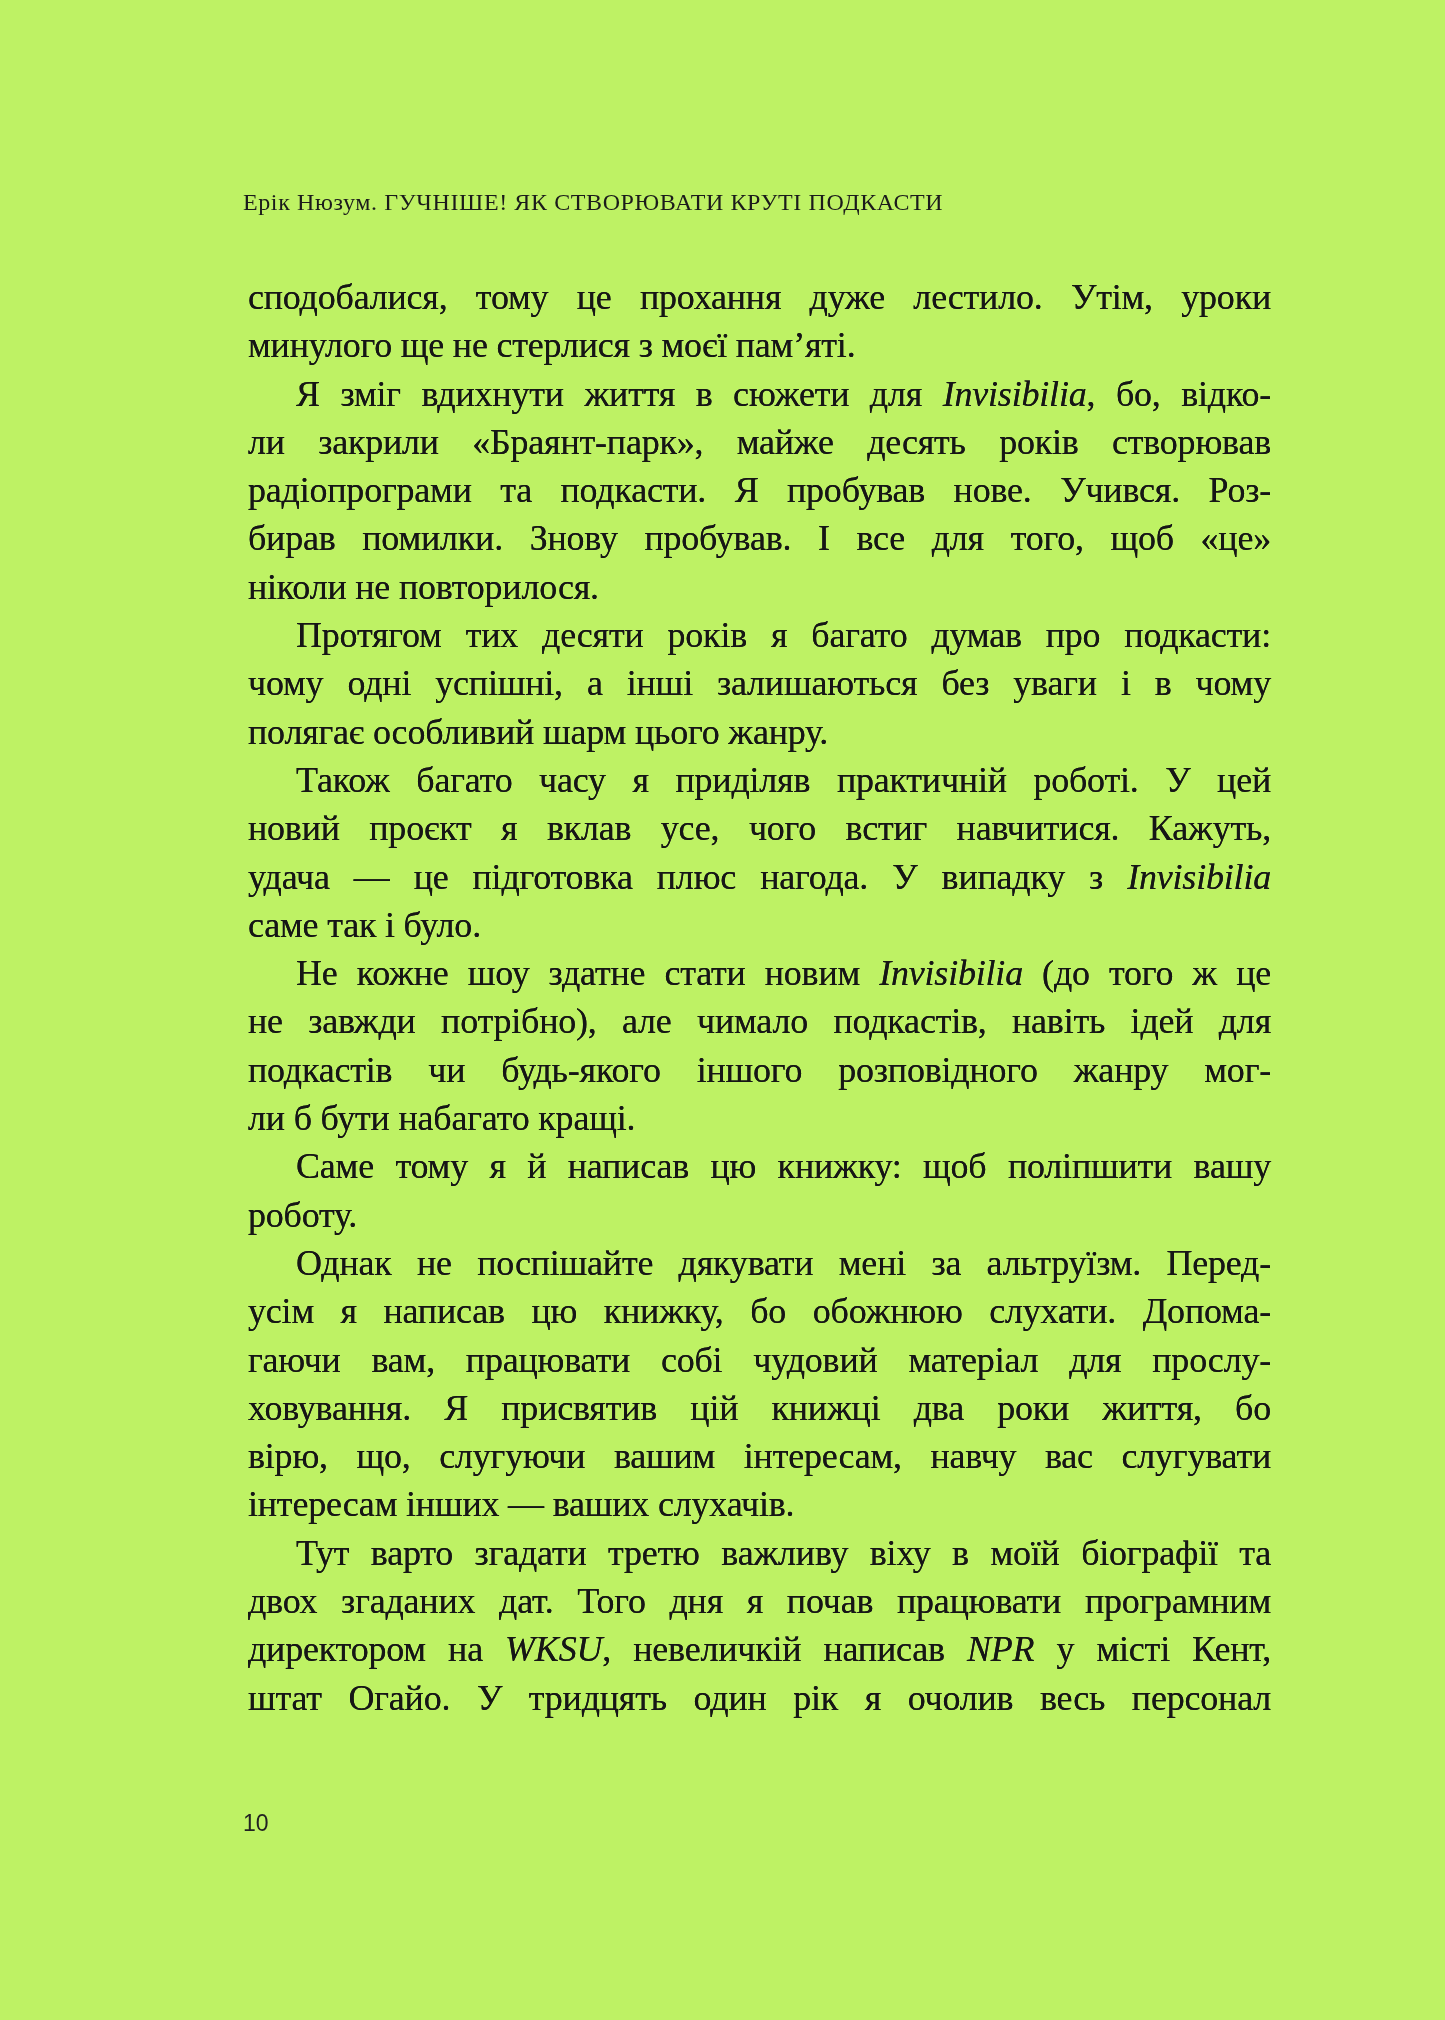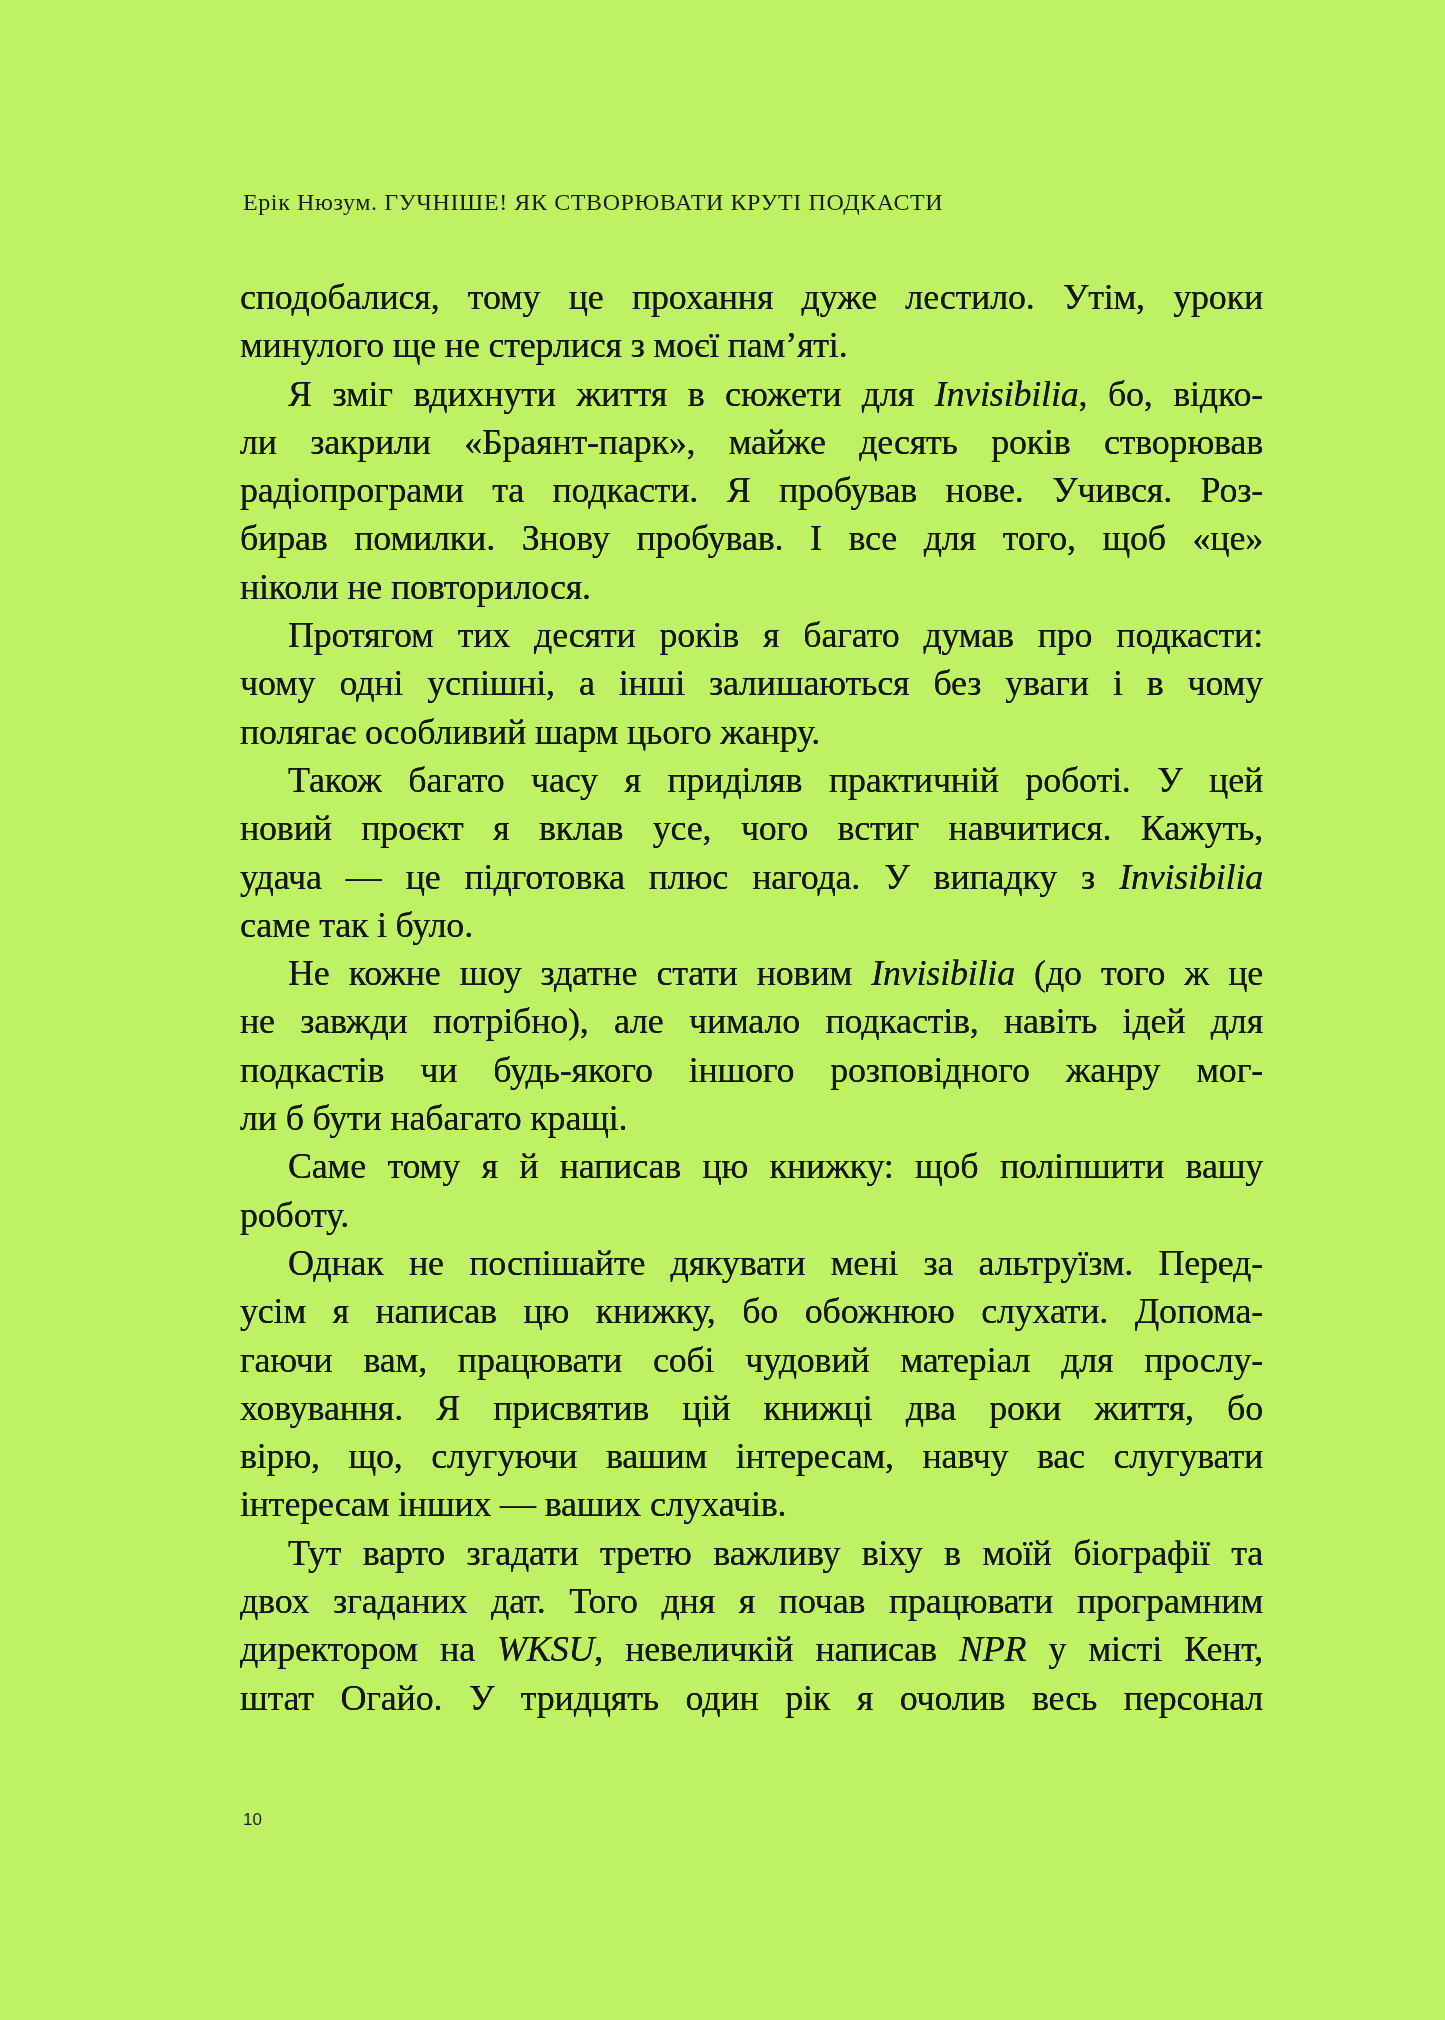--- a/index.html
+++ b/index.html
@@ -21,21 +21,21 @@
     top: 188px;
     font-family: "Liberation Serif", serif;
     font-size: 24px;
     line-height: 28px;
     letter-spacing: 0.6px;
     color: #1b1b1b;
     white-space: nowrap;
   }
   .text-block {
     position: absolute;
-    left: 240px;
+    left: 248px;
     top: 273px;
     width: 1023px;
     font-family: "Liberation Serif", serif;
     font-size: 36px;
     line-height: 48.3px;
     letter-spacing: -0.2px;
     color: #161616;
     text-shadow: 0 0 0.4px #161616;
   }
   .para { margin: 0; padding: 0; }
@@ -50,21 +50,21 @@
   }
   .para.indent .line:first-child {
     text-indent: 48px;
   }
   .it { font-style: italic; }
   .page-number {
     position: absolute;
     left: 243px;
     top: 1810px;
     font-family: "Liberation Sans", sans-serif;
-    font-size: 17px;
+    font-size: 23px;
     color: #222222;
   }
 </style>
 </head>
 <body>
 
 <div class="page">
   <div class="running-header">Ерік Нюзум. ГУЧНІШЕ! ЯК СТВОРЮВАТИ КРУТІ ПОДКАСТИ</div>
 
   <div class="text-block">

